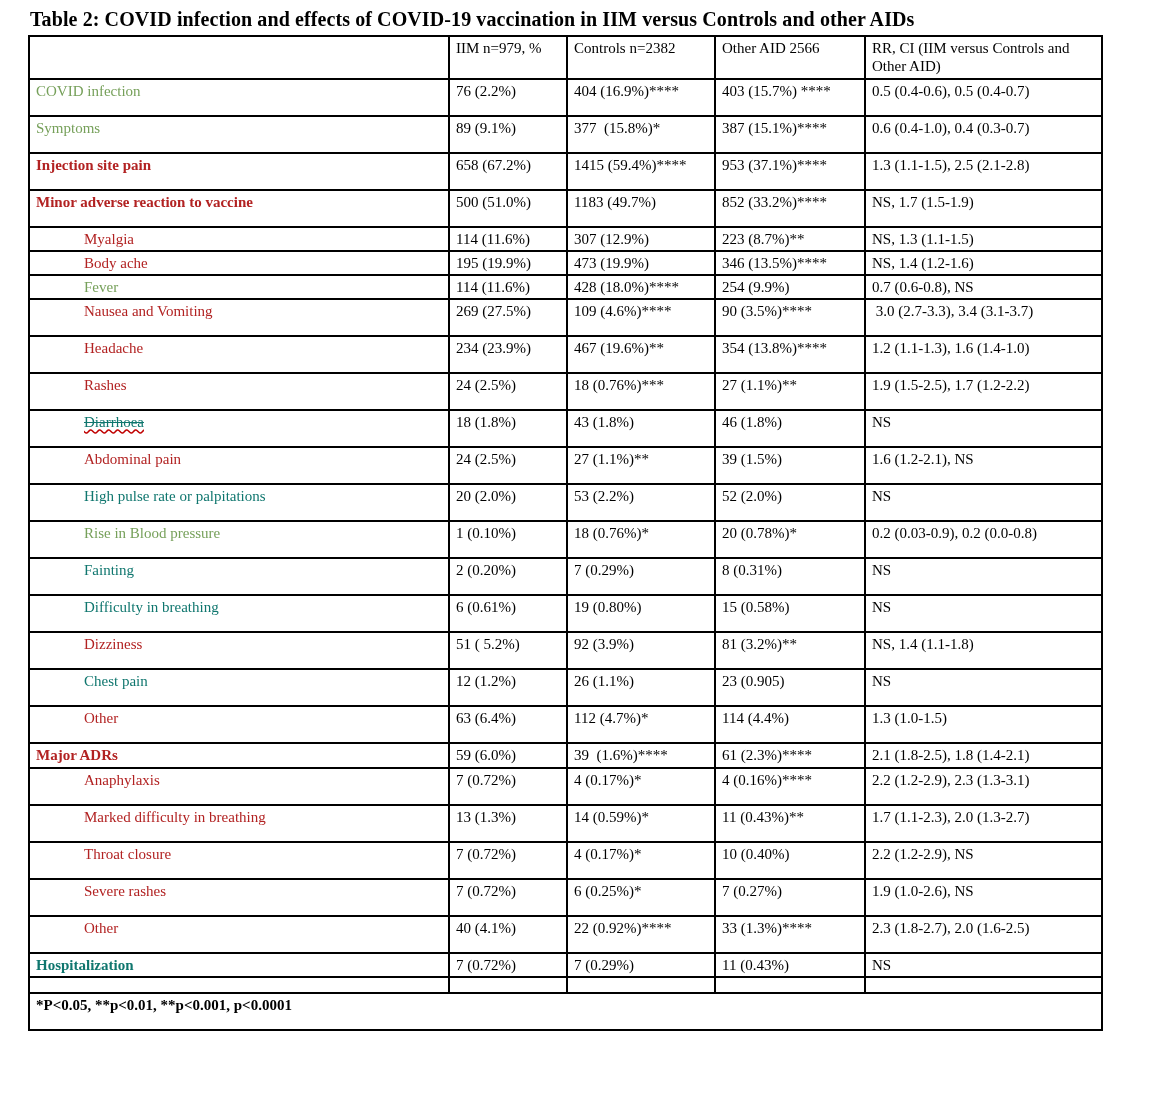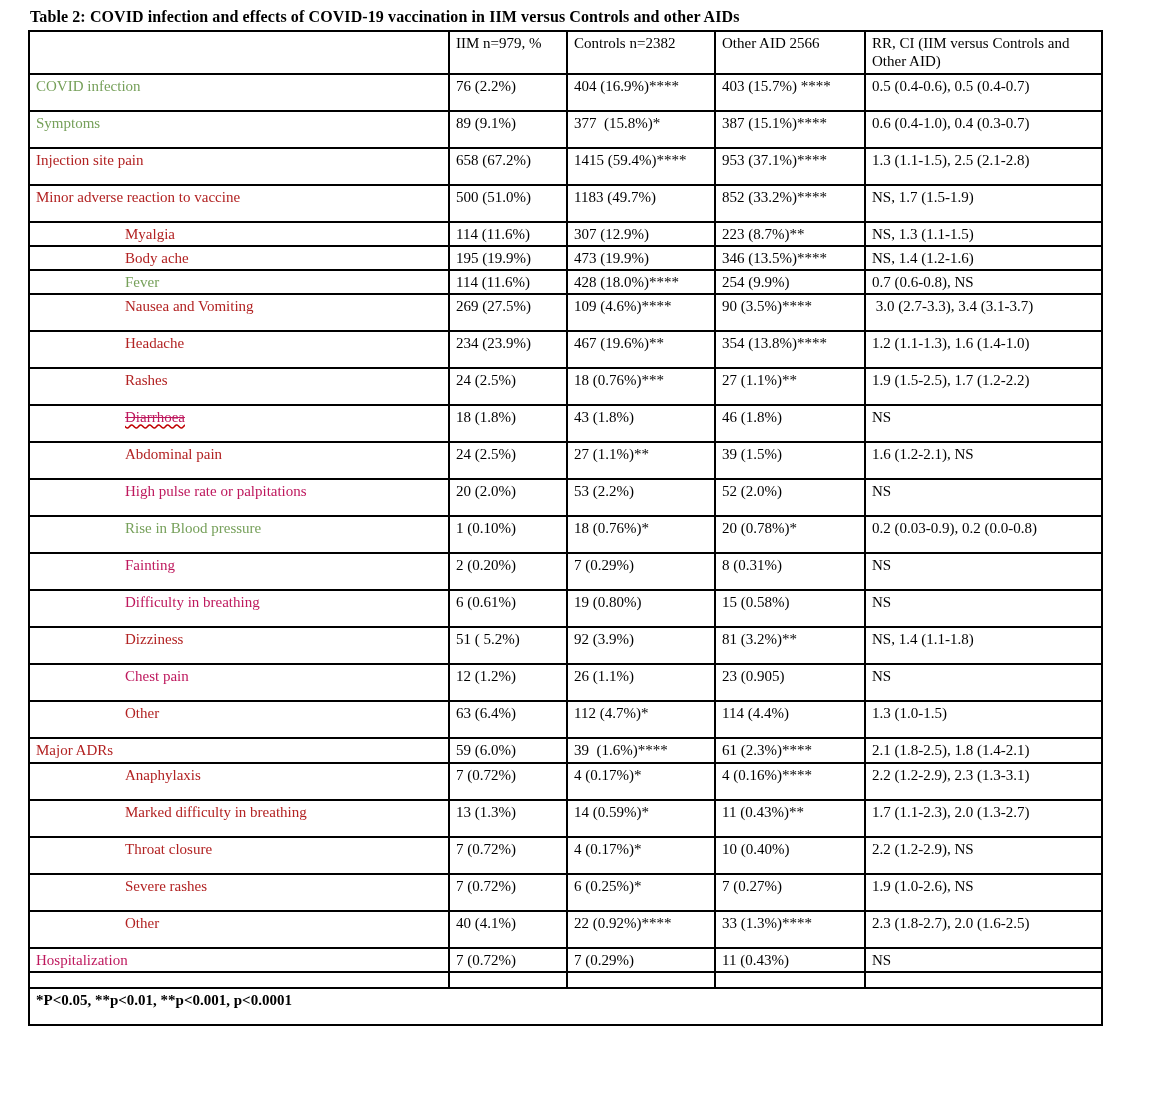--- a/index.html
+++ b/index.html
@@ -10,21 +10,21 @@
   }
   .page {
     position: relative;
     width: 1158px;
     height: 1110px;
     background: #ffffff;
     box-sizing: border-box;
     padding: 8px 0 0 28px;
   }
   .doc-title {
-    font-size: 16px;
+    font-size: 20px;
     font-weight: bold;
     color: #000000;
     margin: 0 0 4px 2px;
     letter-spacing: 0.1px;
   }
   table.data-table {
     border-collapse: collapse;
     table-layout: fixed;
     width: 1073px;
   }
@@ -41,25 +41,25 @@
     white-space: pre-wrap;
     overflow: hidden;
     box-sizing: border-box;
   }
   thead th { height: 40px; }
   tr.tall td    { height: 37px; }
   tr.compact td { height: 21px; }
   tr.empty-row td { height: 16px; padding: 0; }
   tr.footnote-row td { height: 37px; font-weight: bold; }
   td.label-cell { padding-left: 9px; }
-  td.label-cell.indent { padding-left: 95px; }
+  td.label-cell.indent { padding-left: 54px; }
   .green { color: #76A05A; margin-top: 32px; }
   .red   { color: #B22222; }
-  .black { color: #be185d; }
-  .bold  { font-weight: normal; }
+  .black { color: #0f766e; }
+  .bold  { font-weight: bold; }
   .wavy-underline {
     text-decoration: underline;
     text-decoration-style: wavy;
     text-decoration-color: #C00000;
   }
   .strike { text-decoration: line-through; }
 </style>
 </head>
 <body>
 

